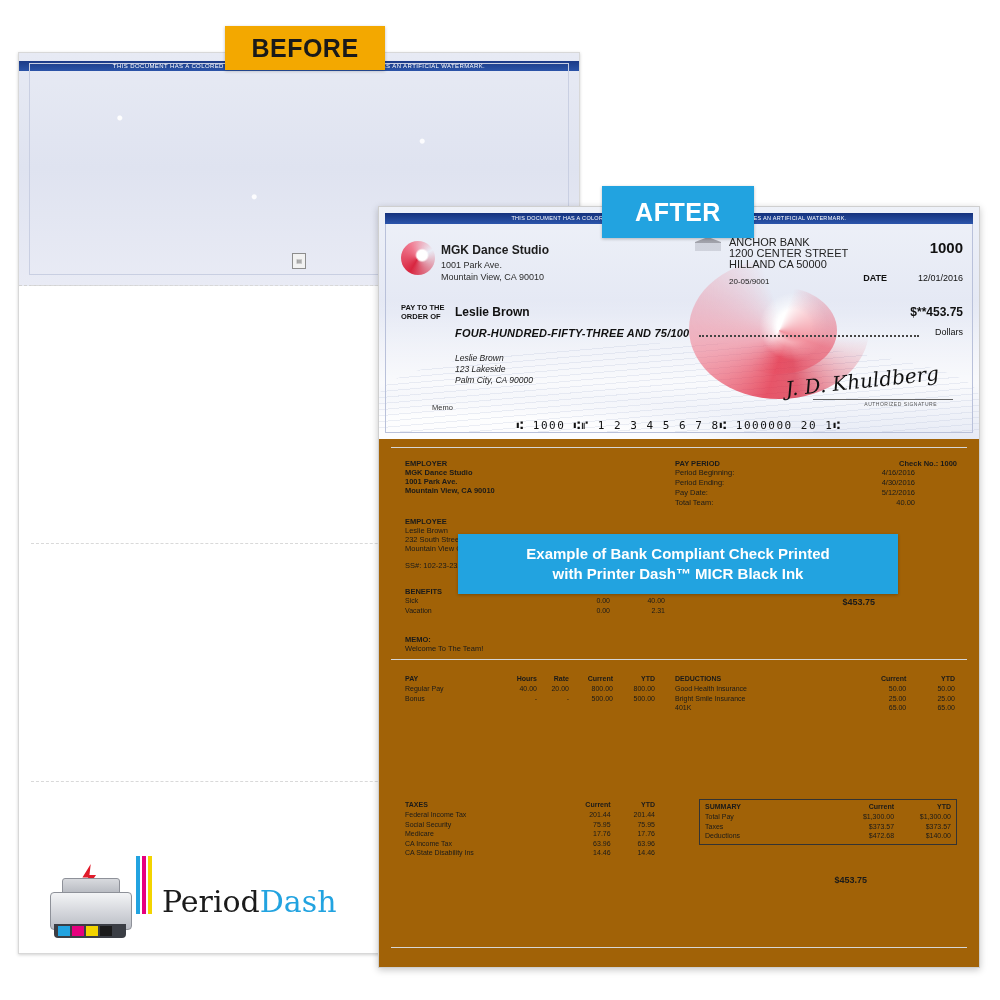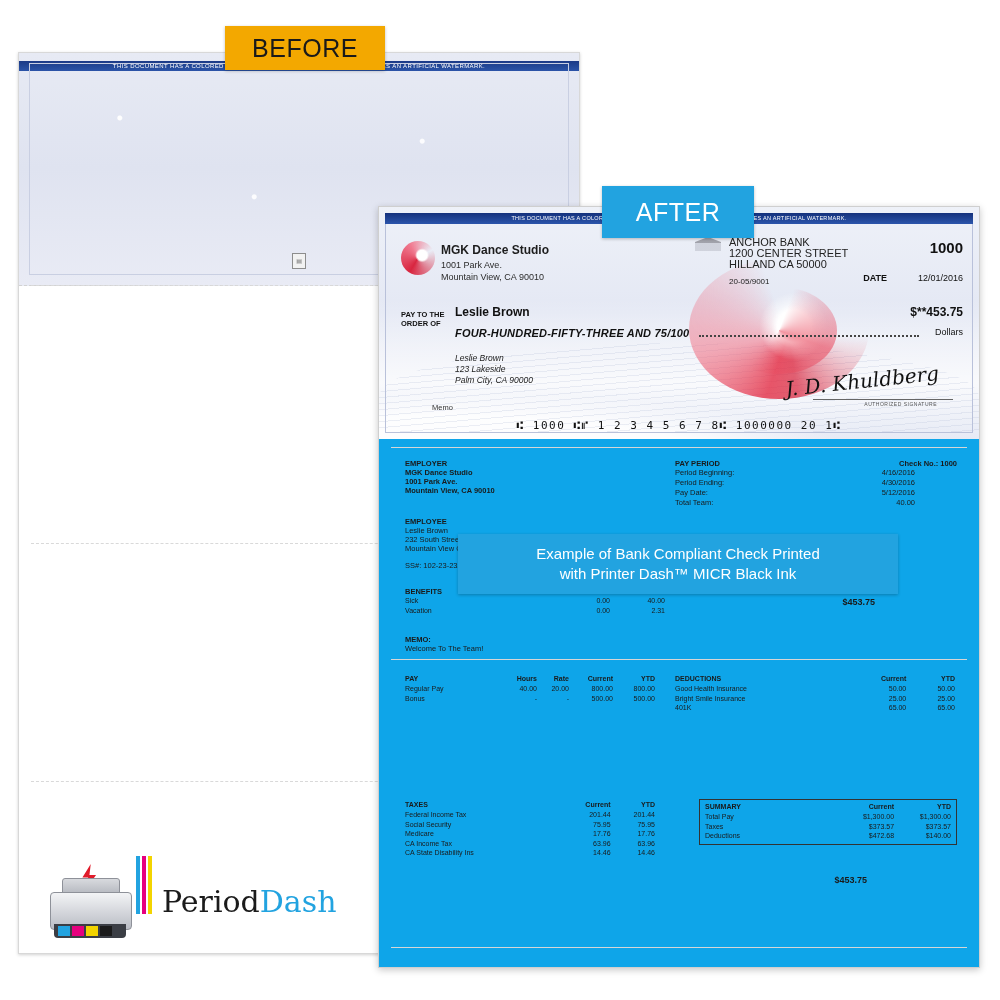--- a/index.html
+++ b/index.html
@@ -48,21 +48,21 @@
     font-size:6px;color:#6b6b6b;text-align:center;line-height:14px;
   }
   .perf{position:absolute;left:12px;right:12px;border-top:1px dashed #d9d9d9;}
   .perf.p1{top:232px;}
   .perf.p2{top:490px;}
   .perf.p3{top:728px;}
 
   
   .badge{
     position:absolute;
-    font-weight:normal;
+    font-weight:bold;
     color:#ffffff;
     display:flex;align-items:center;justify-content:center;
     text-align:left;
     box-shadow:0 1px 3px rgba(0,0,0,.25);
   }
   .badge-before{
     left:225px;top:26px;width:160px;height:44px;
     background:#f3a800;color:#1a1a1a;font-size:25px;letter-spacing:.5px;
   }
   .badge-after{
@@ -71,21 +71,21 @@
   }
   .badge-example{
     left:458px;top:534px;width:424px;height:60px;
     background:#22a3e0;font-size:15px;line-height:20px;padding:0 8px;
     flex-direction:column;
   }
 
   
   .after-sheet{
     position:absolute;left:378px;top:206px;width:600px;height:760px;
-    background:#0ea5e9;border:1px solid #cfcfcf;
+    background:#a16207;border:1px solid #cfcfcf;
     box-shadow:0 2px 7px rgba(0,0,0,.22);
     overflow:hidden;
     text-decoration:underline;
   }
 
   
   .check{
     position:absolute;left:0;top:0;width:100%;height:232px;
     background:linear-gradient(180deg,#eef1f8 0%,#e4e8f4 45%,#eceef6 100%);
     overflow:hidden;
@@ -132,21 +132,21 @@
 
   .co-name{position:absolute;left:62px;top:36px;font-size:12px;font-weight:bold;color:#1d1d1d;}
   .co-addr{position:absolute;left:62px;top:52px;font-size:9px;color:#2b2b2b;line-height:12px;}
   .bank-icon{position:absolute;left:316px;top:30px;width:26px;height:14px;
     background:linear-gradient(180deg,#8f9099 0 40%, #c9ccd6 40% 100%);clip-path:polygon(50% 0,100% 35%,100% 100%,0 100%,0 35%);opacity:.8;}
   .bank{position:absolute;left:350px;top:30px;font-size:11px;color:#222;line-height:11px;}
   .routing{position:absolute;left:350px;top:70px;font-size:8px;color:#222;}
   .check-no{position:absolute;right:16px;top:32px;font-size:15px;font-weight:bold;color:#111;text-align:center;}
   .date-lbl{position:absolute;right:92px;top:66px;font-size:9px;font-weight:bold;color:#111;}
   .date-val{position:absolute;right:16px;top:66px;font-size:9px;color:#111;}
-  .pay-lbl{position:absolute;left:22px;top:103px;font-size:7.5px;font-weight:bold;color:#111;line-height:9px;}
+  .pay-lbl{position:absolute;left:22px;top:96px;font-size:7.5px;font-weight:bold;color:#111;line-height:9px;}
   .payee{position:absolute;left:76px;top:98px;font-size:12px;font-weight:bold;color:#111;}
   .amount{position:absolute;right:16px;top:98px;font-size:12px;font-weight:bold;color:#111;}
   .words{position:absolute;left:76px;top:120px;font-size:11px;font-style:italic;font-weight:bold;color:#111;letter-spacing:.2px;}
   .dots{position:absolute;left:320px;right:60px;top:128px;border-bottom:2px dotted #444;}
   .dollars{position:absolute;right:16px;top:120px;font-size:9px;color:#111;}
   .payee-addr{position:absolute;left:76px;top:146px;font-size:8.5px;font-style:italic;color:#222;line-height:11px;}
   .memo{position:absolute;left:22px;top:196px;font-size:7.5px;color:#333;padding-left:31px;}
   .sig{
     position:absolute;right:40px;top:162px;font-size:20px;color:#111;
     font-family:"DejaVu Serif", serif;font-style:italic;transform:rotate(-6deg);

